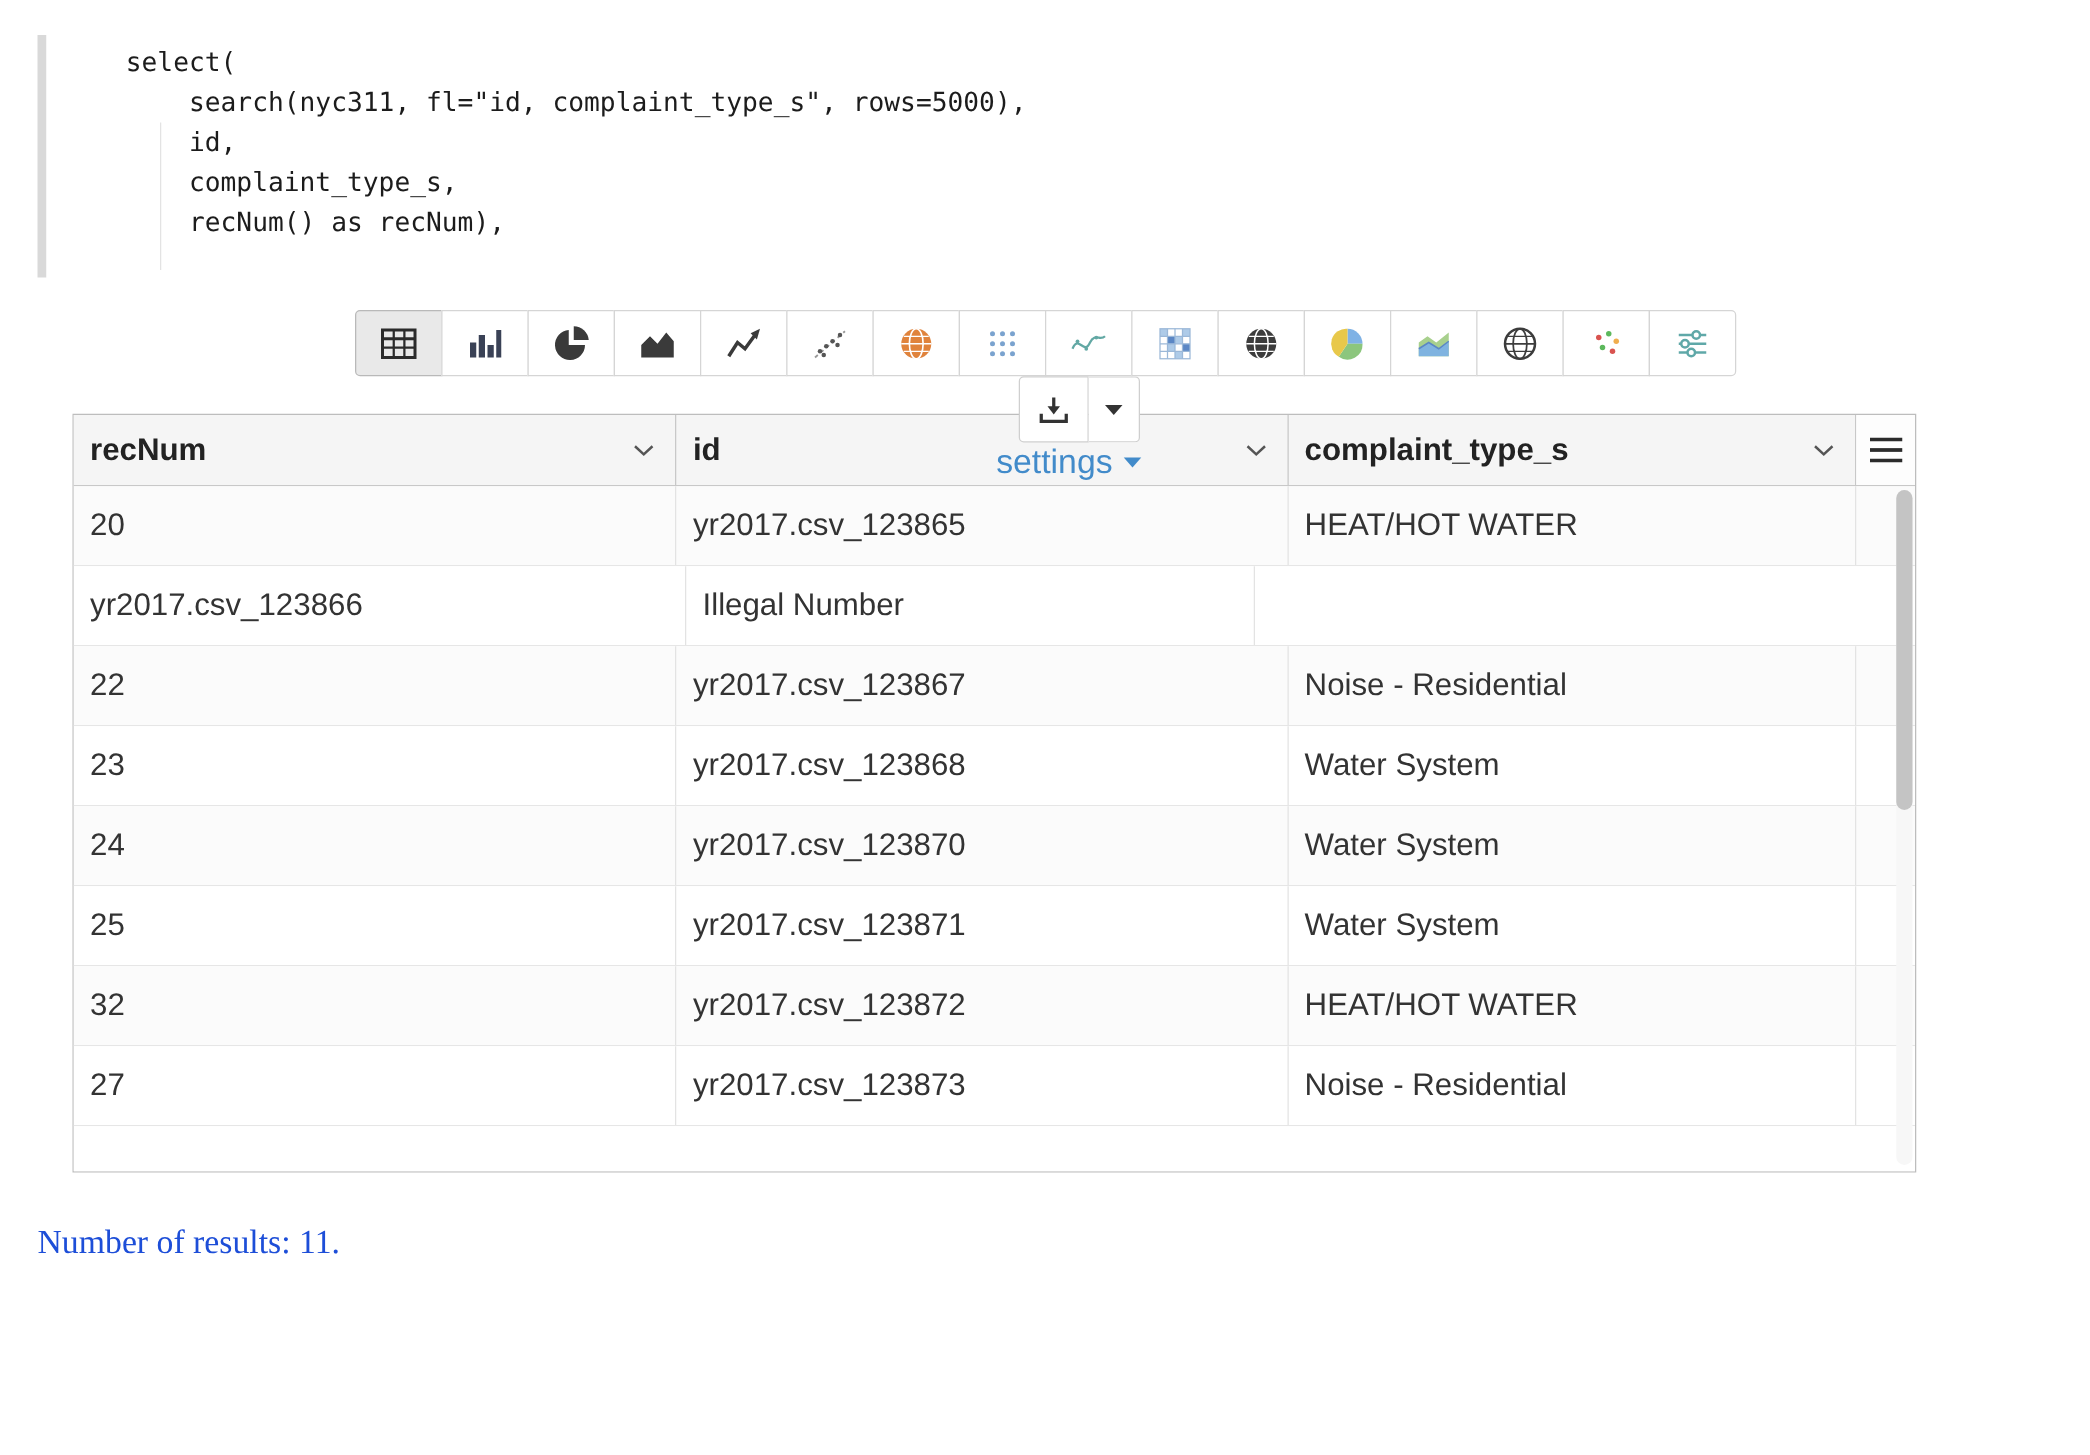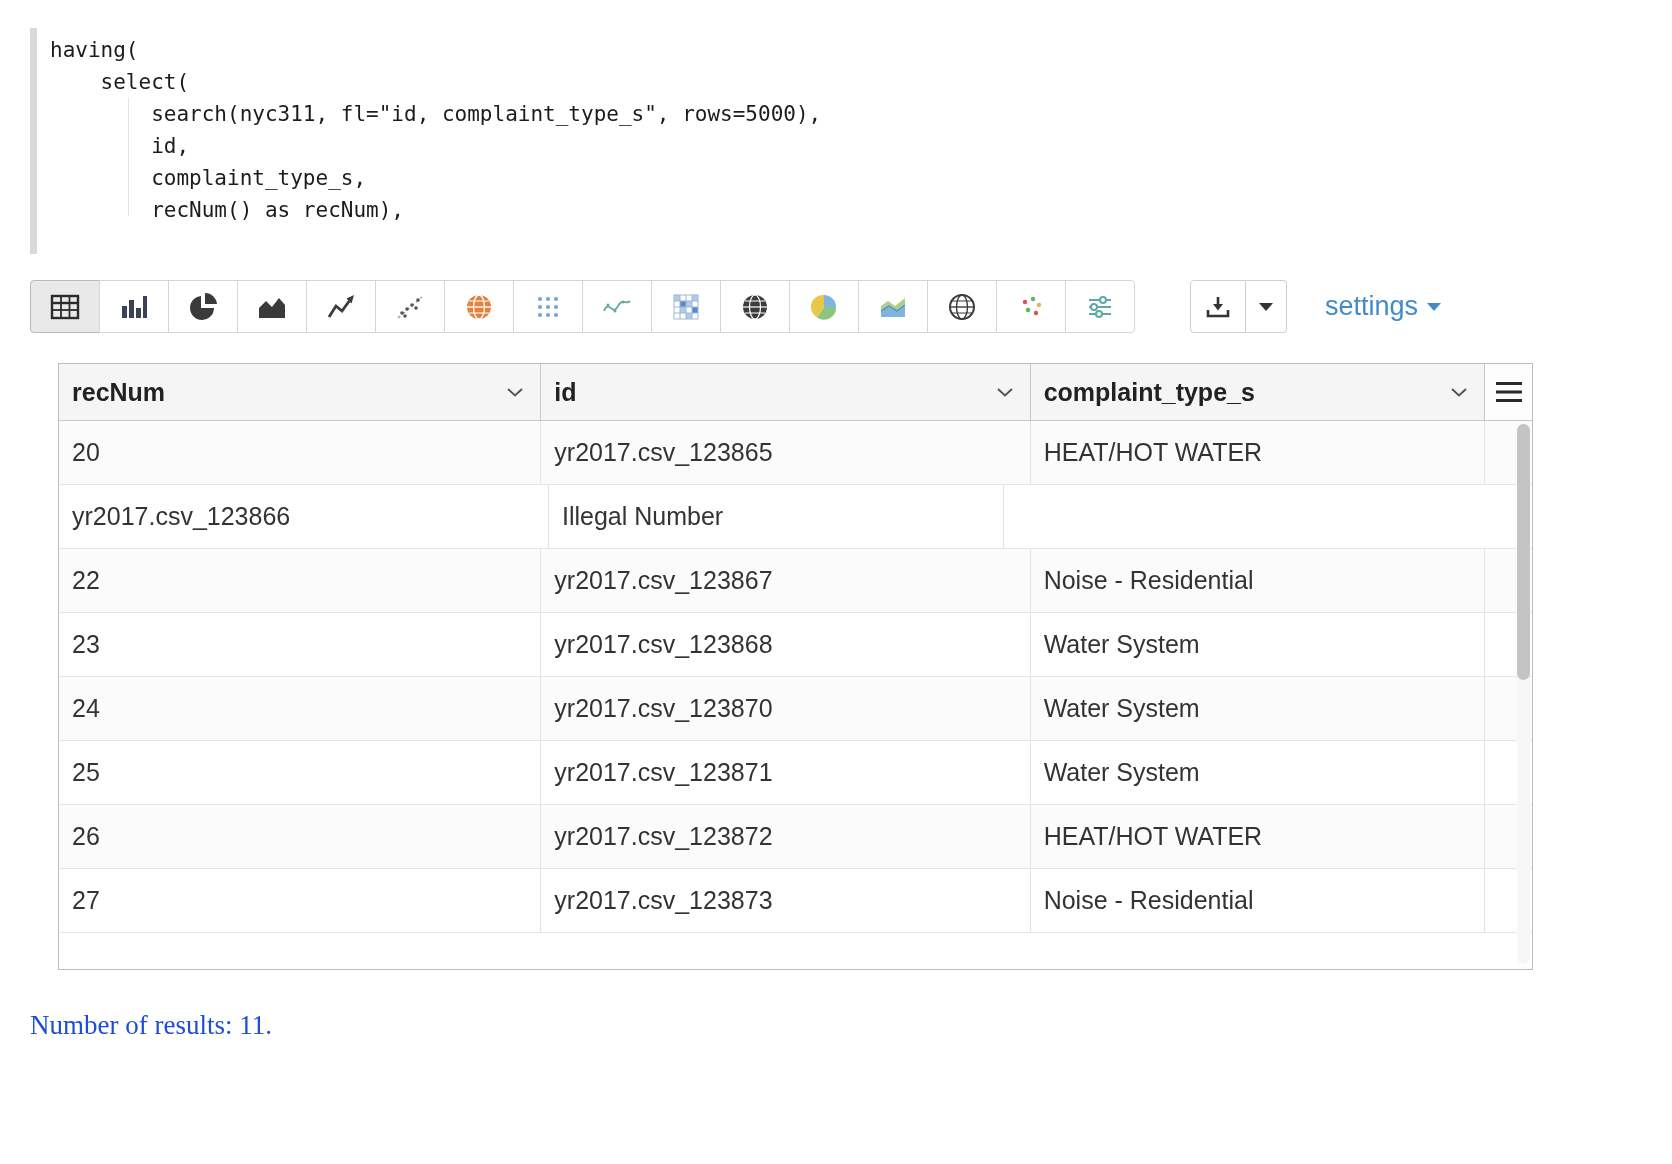--- a/index.html
+++ b/index.html
@@ -30,20 +30,21 @@
     width: 1px; height: 118px;
     background: #e3e3e3;
   }
 
   
   .toolbar {
     display: flex;
     align-items: center;
     margin-top: 26px;
     height: 53px;
+    flex-direction: column;
   }
   .viz-group { display: flex; }
   .viz-btn {
     width: 70px; height: 53px;
     background: #ffffff;
     border: 1px solid #d5d5d5;
     margin-left: -1px;
     display: flex; align-items: center; justify-content: center;
     cursor: pointer; padding: 0;
   }
@@ -149,21 +150,20 @@
     font-family: Liberation Serif, serif;
   }
 </style>
 </head>
 <body>
 
 <div class="container">
 
   <div class="code-block">
     <div class="indent-guide"></div>
-    <div class="code-line">having(</div>
     <div class="code-line">    select(</div>
     <div class="code-line">        search(nyc311, fl="id, complaint_type_s", rows=5000),</div>
     <div class="code-line">        id,</div>
     <div class="code-line">        complaint_type_s,</div>
     <div class="code-line">        recNum() as recNum),</div>
   </div>
 
   <div class="toolbar">
     <div class="viz-group">
 
@@ -468,21 +468,21 @@
         <div class="td td-complaint">Water System</div>
         <div class="td td-spacer"></div>
       </div>
       <div class="row">
         <div class="td td-recnum">25</div>
         <div class="td td-id">yr2017.csv_123871</div>
         <div class="td td-complaint">Water System</div>
         <div class="td td-spacer"></div>
       </div>
       <div class="row">
-        <div class="td td-recnum">26</div>
+        <div class="td td-recnum">32</div>
         <div class="td td-id">yr2017.csv_123872</div>
         <div class="td td-complaint">HEAT/HOT WATER</div>
         <div class="td td-spacer"></div>
       </div>
       <div class="row">
         <div class="td td-recnum">27</div>
         <div class="td td-id">yr2017.csv_123873</div>
         <div class="td td-complaint">Noise - Residential</div>
         <div class="td td-spacer"></div>
       </div>

